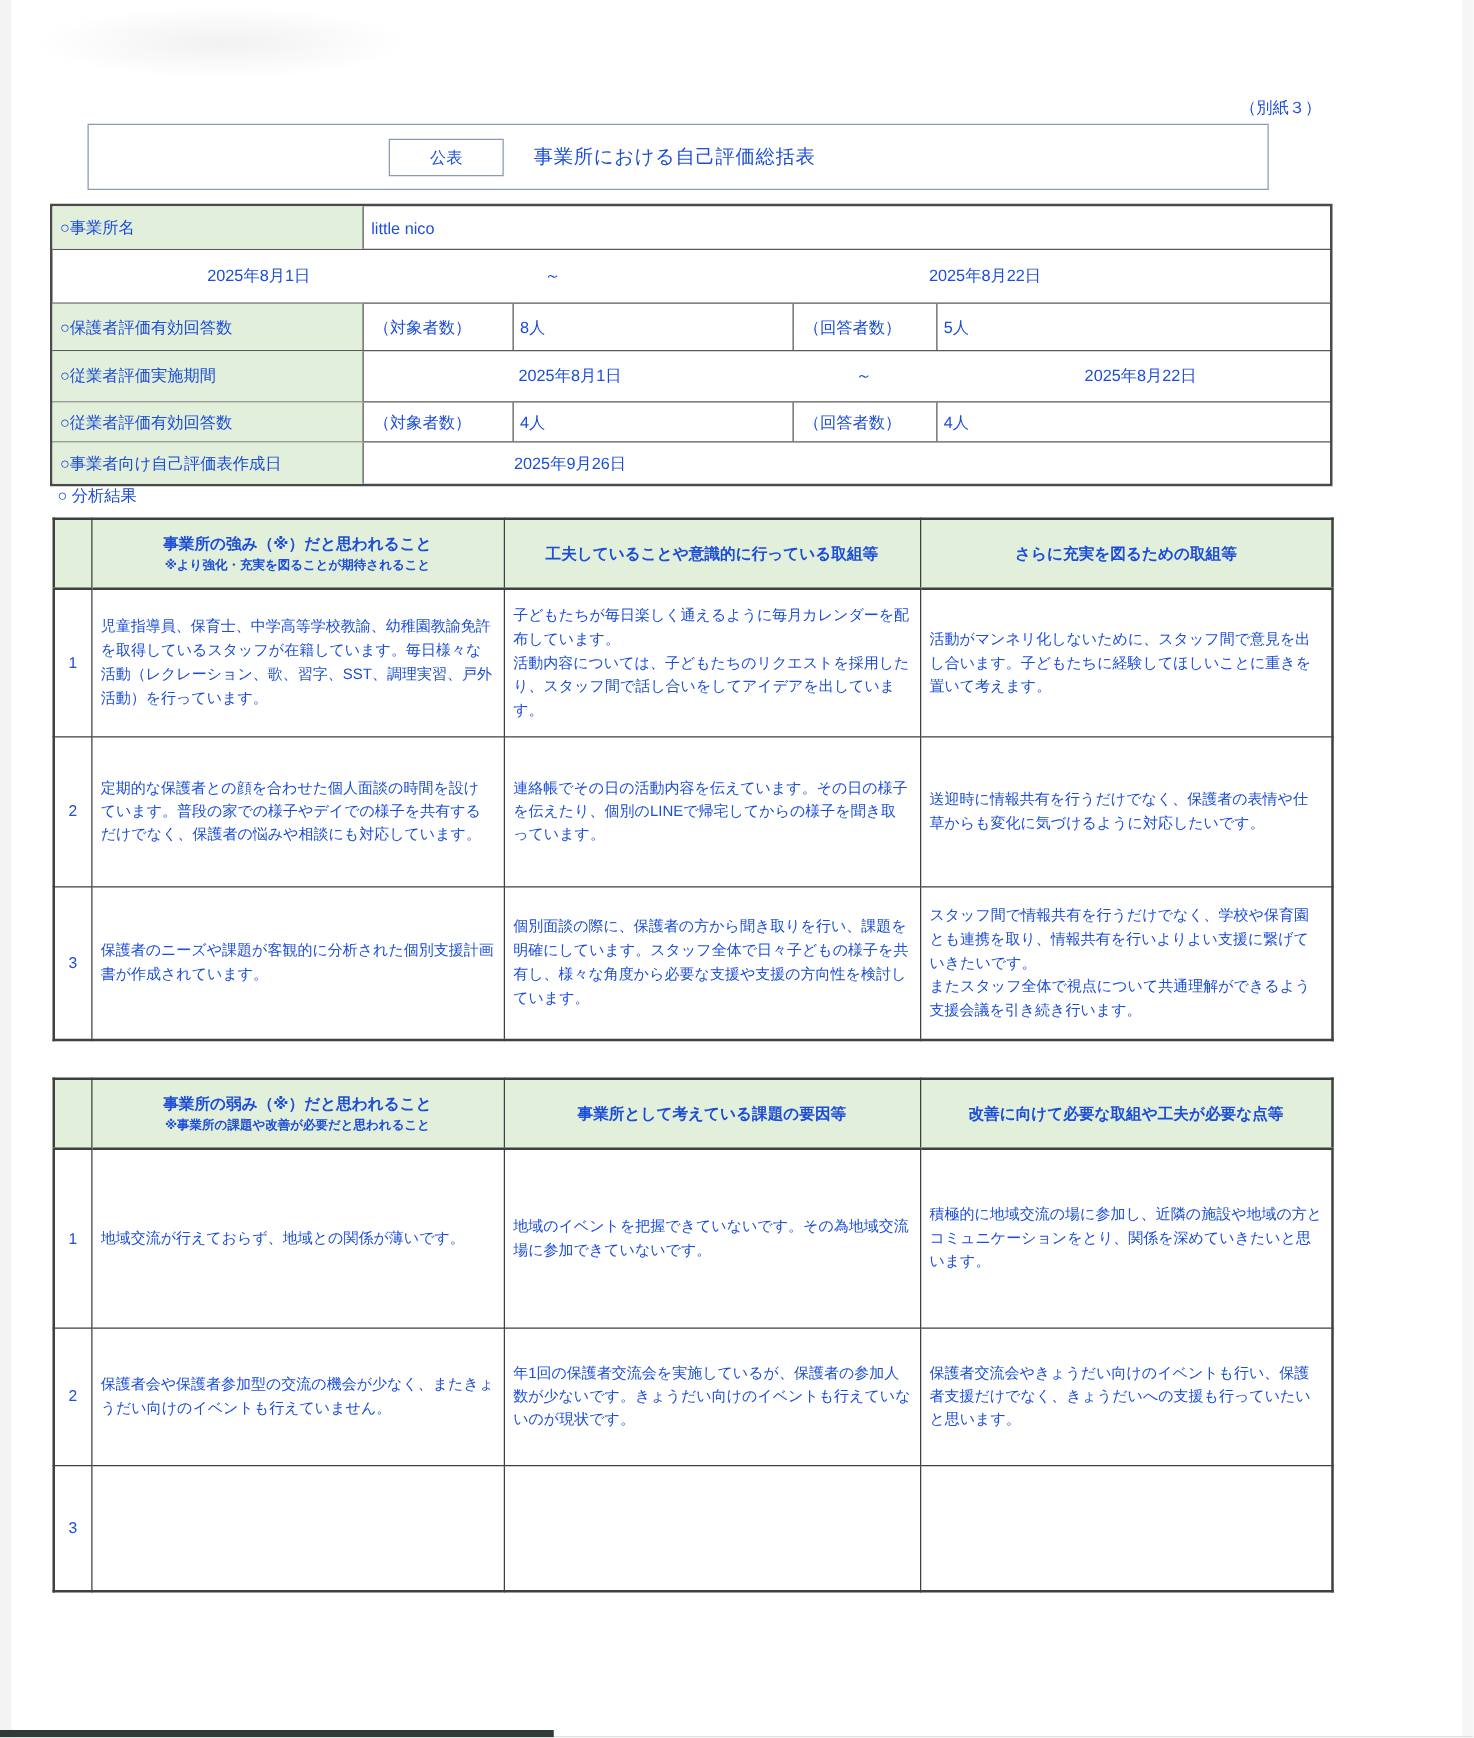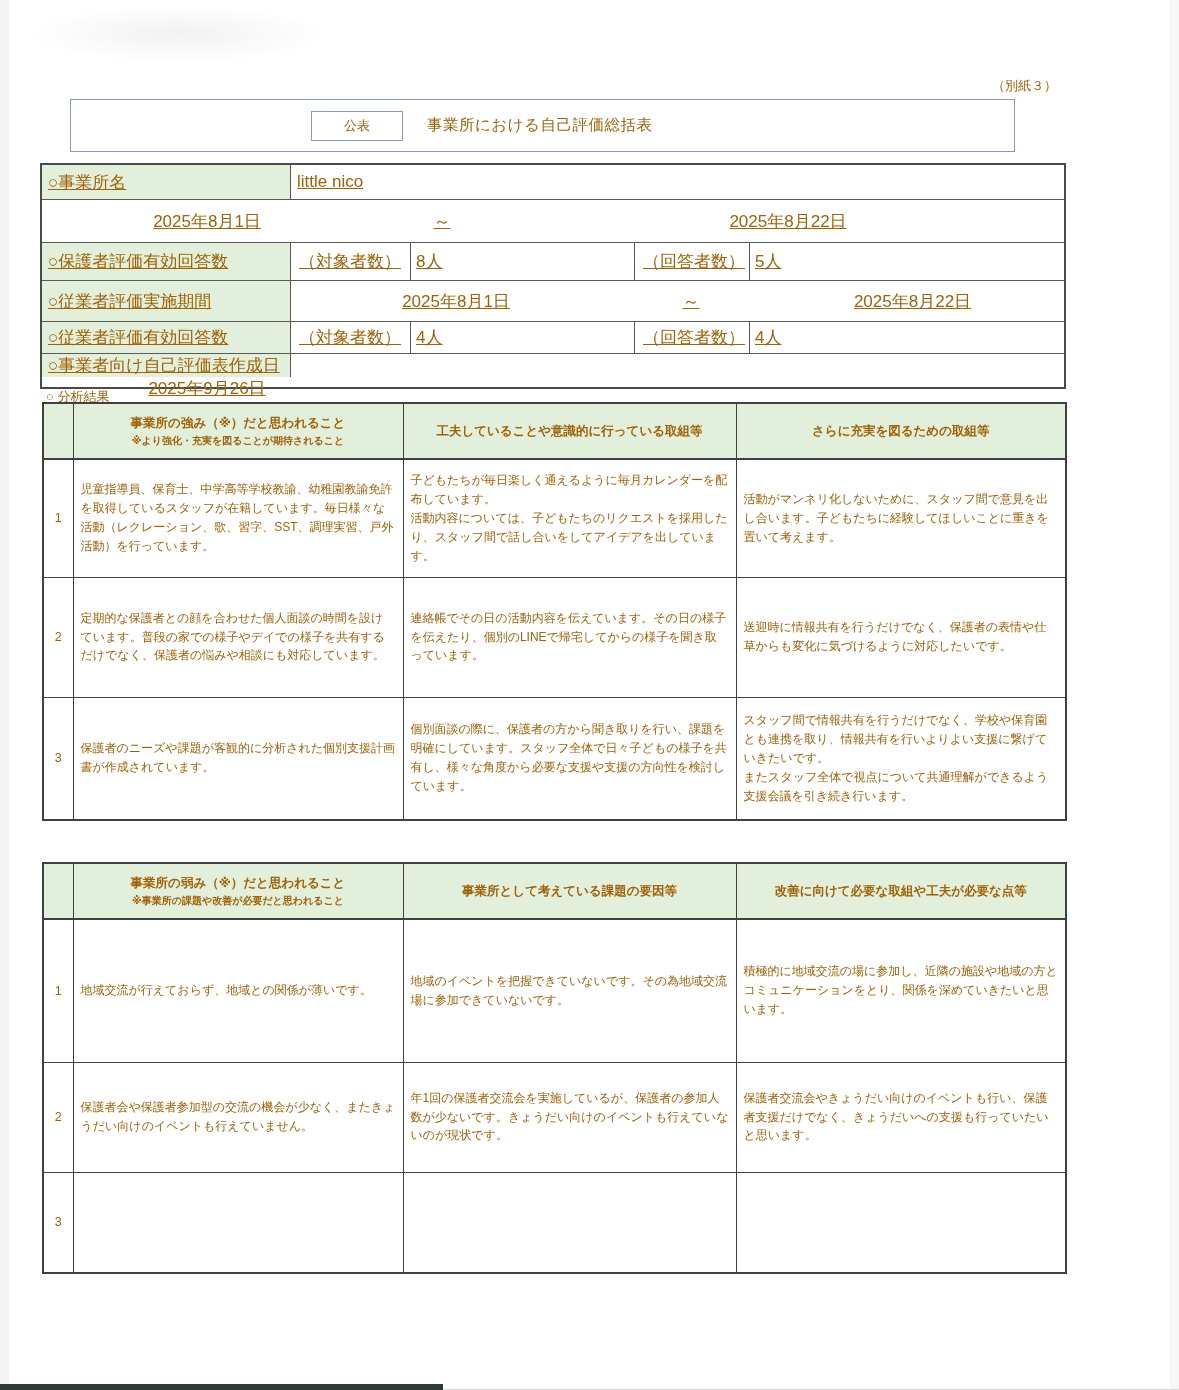--- a/index.html
+++ b/index.html
@@ -1,52 +1,52 @@
 <!DOCTYPE html>
 <html><head>
 <meta charset="utf-8">
 <style>
   html,body{margin:0;padding:0;background:#fafafa;}
   #page{
     position:relative;width:1179px;height:1390px;background:#ffffff;overflow:hidden;
-    font-family:"Liberation Sans","DejaVu Sans",sans-serif;color:#a16207;
+    font-family:"Liberation Sans","DejaVu Sans",sans-serif;color:#1d4ed8;
   }
   .edge-strip{position:absolute;top:0;bottom:0;width:9px;background:#f3f3f3;}
   #edge-left{left:0;}
   #edge-right{right:0;background:#f6f6f6;}
   #scan-blob{
     position:absolute;left:28px;top:5px;width:300px;height:58px;border-radius:50%;
     background:radial-gradient(ellipse at center,rgba(120,120,120,0.10),rgba(120,120,120,0) 70%);
   }
   #attachment-note{position:absolute;top:77px;left:992px;font-size:13px;}
   
   #title-box{position:absolute;left:70px;top:99px;width:943px;height:51px;border:1px solid #8a9ab5;background:#fff;text-align:right;}
   #publish-box{position:absolute;left:240px;top:11px;width:90px;height:28px;border:1px solid #8a9ab5;
     display:flex;align-items:center;justify-content:center;font-size:13px;}
   #main-title{position:absolute;left:356px;top:0;height:51px;display:flex;align-items:center;font-size:15.5px;letter-spacing:0.5px;}
   
   #info-table{position:absolute;left:40px;top:163px;width:1022px;border:2px solid #4a4a4a;}
-  .irow{display:flex;border-bottom:1px solid #595959;font-size:17px;text-decoration:underline;}
-  .irow:last-child{border-bottom:none;flex-direction:column;}
+  .irow{display:flex;border-bottom:1px solid #595959;font-size:13px;}
+  .irow:last-child{border-bottom:none;}
   .ilabel{width:249px;background:#e2efda;border-right:1px solid #595959;display:flex;align-items:center;padding-left:6px;box-sizing:border-box;}
   .ival{flex:1;display:flex;align-items:center;padding-left:6px;}
   .iperiod{flex:1;display:grid;grid-template-columns:330px 140px 1fr;}
   .iperiod span{display:flex;align-items:center;justify-content:center;}
   .idate{flex:1;display:grid;grid-template-columns:330px 1fr;}
   .idate span{display:flex;align-items:center;justify-content:center;}
   .icounts{flex:1;display:flex;}
   .icounts .cc{display:flex;align-items:center;padding-left:8px;box-sizing:border-box;border-right:1px solid #595959;}
   .icounts .cc:last-child{border-right:none;}
   .w120{width:120px;} .w224{width:224px;padding-left:5px!important;} .w115{width:115px;}
   .grow{flex:1;padding-left:5px!important;}
   
   #analysis-label{position:absolute;left:46px;top:388px;font-size:13px;}
   .atable{position:absolute;left:42px;border-collapse:collapse;table-layout:fixed;width:1023px;
     border:2px solid #404040;font-size:12px;}
-  #strengths-table{top:402px;}
+  #strengths-table{top:414px;}
   #weaknesses-table{top:850px;margin-top:12px;}
   .atable td,.atable th{border:1px solid #404040;vertical-align:middle;padding:3px 7px;box-sizing:border-box;}
   .atable th{background:#e2efda;font-weight:bold;text-align:center;border-bottom:2px solid #404040;padding:2px 4px;}
   .hdr-main{font-size:12.5px;line-height:1.5;}
   .hdr-sub{font-size:10px;font-weight:bold;line-height:1.5;}
   .hdr-single{font-size:12.5px;}
   .num{text-align:center;font-size:12.5px;padding:0;}
   .cell-text{white-space:pre-line;line-height:1.58;}
   
   #bottom-hairline{position:absolute;left:0;bottom:0;width:1179px;height:1px;background:#d8d8d8;}

